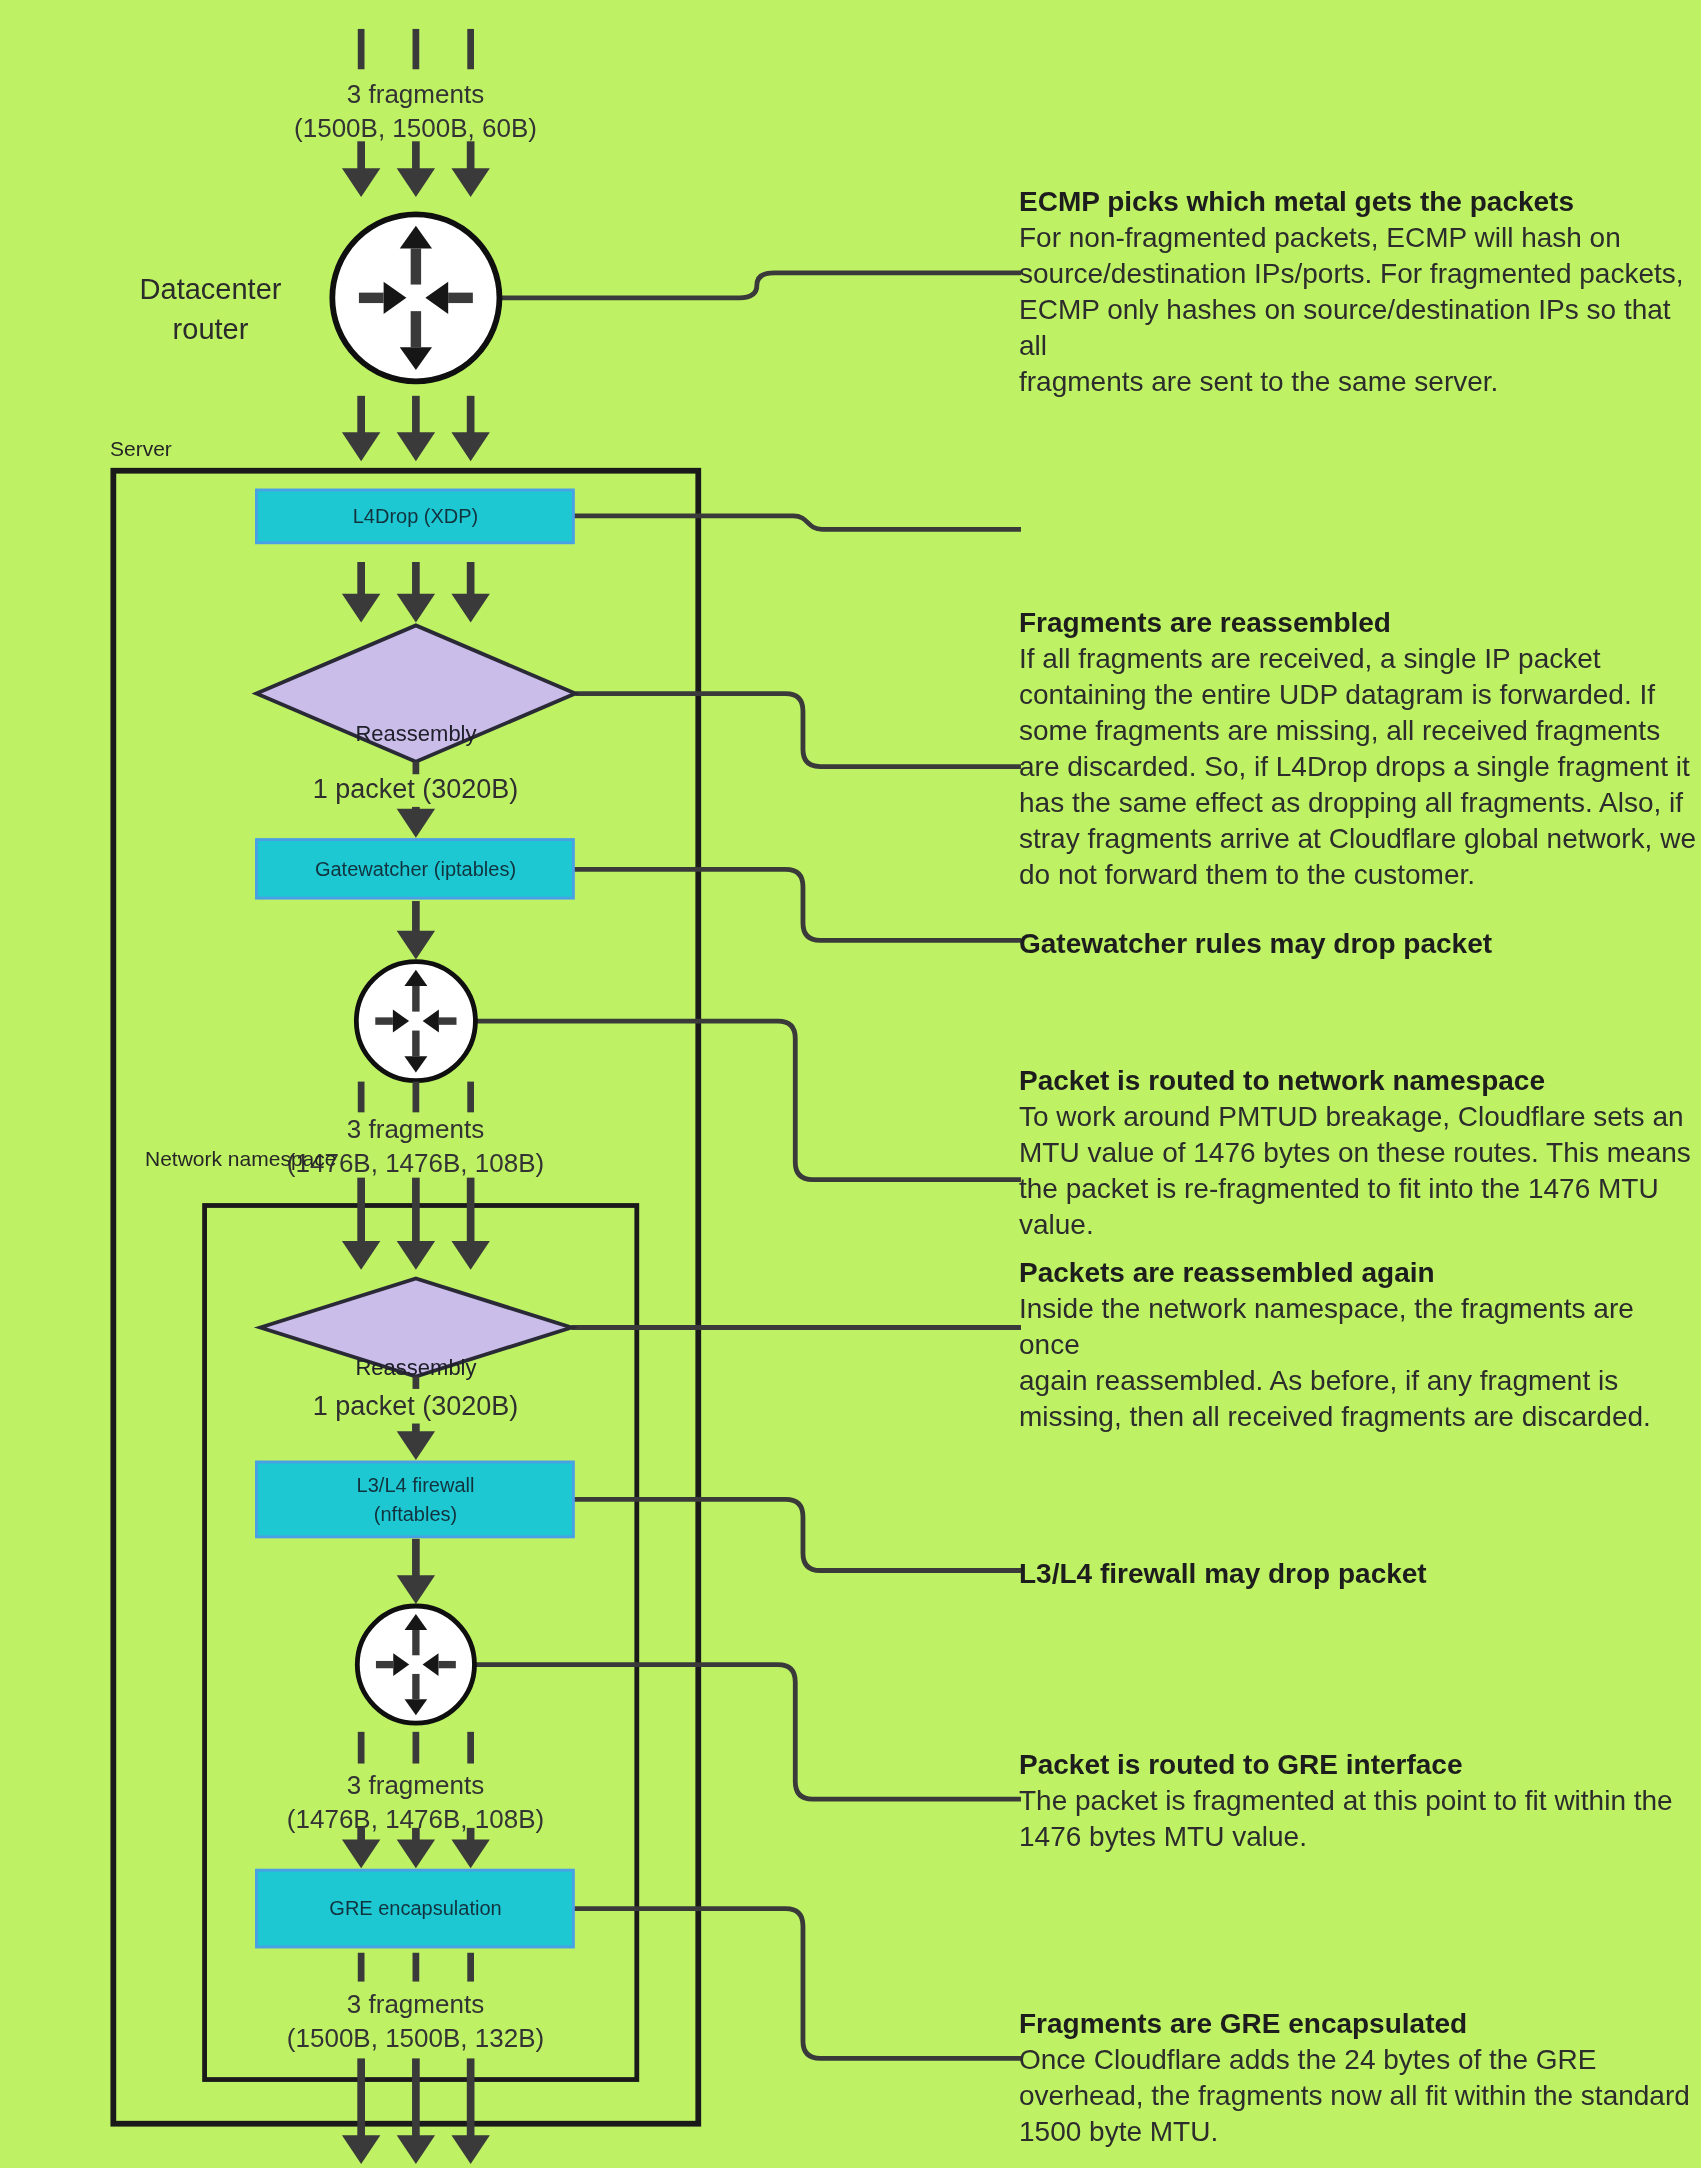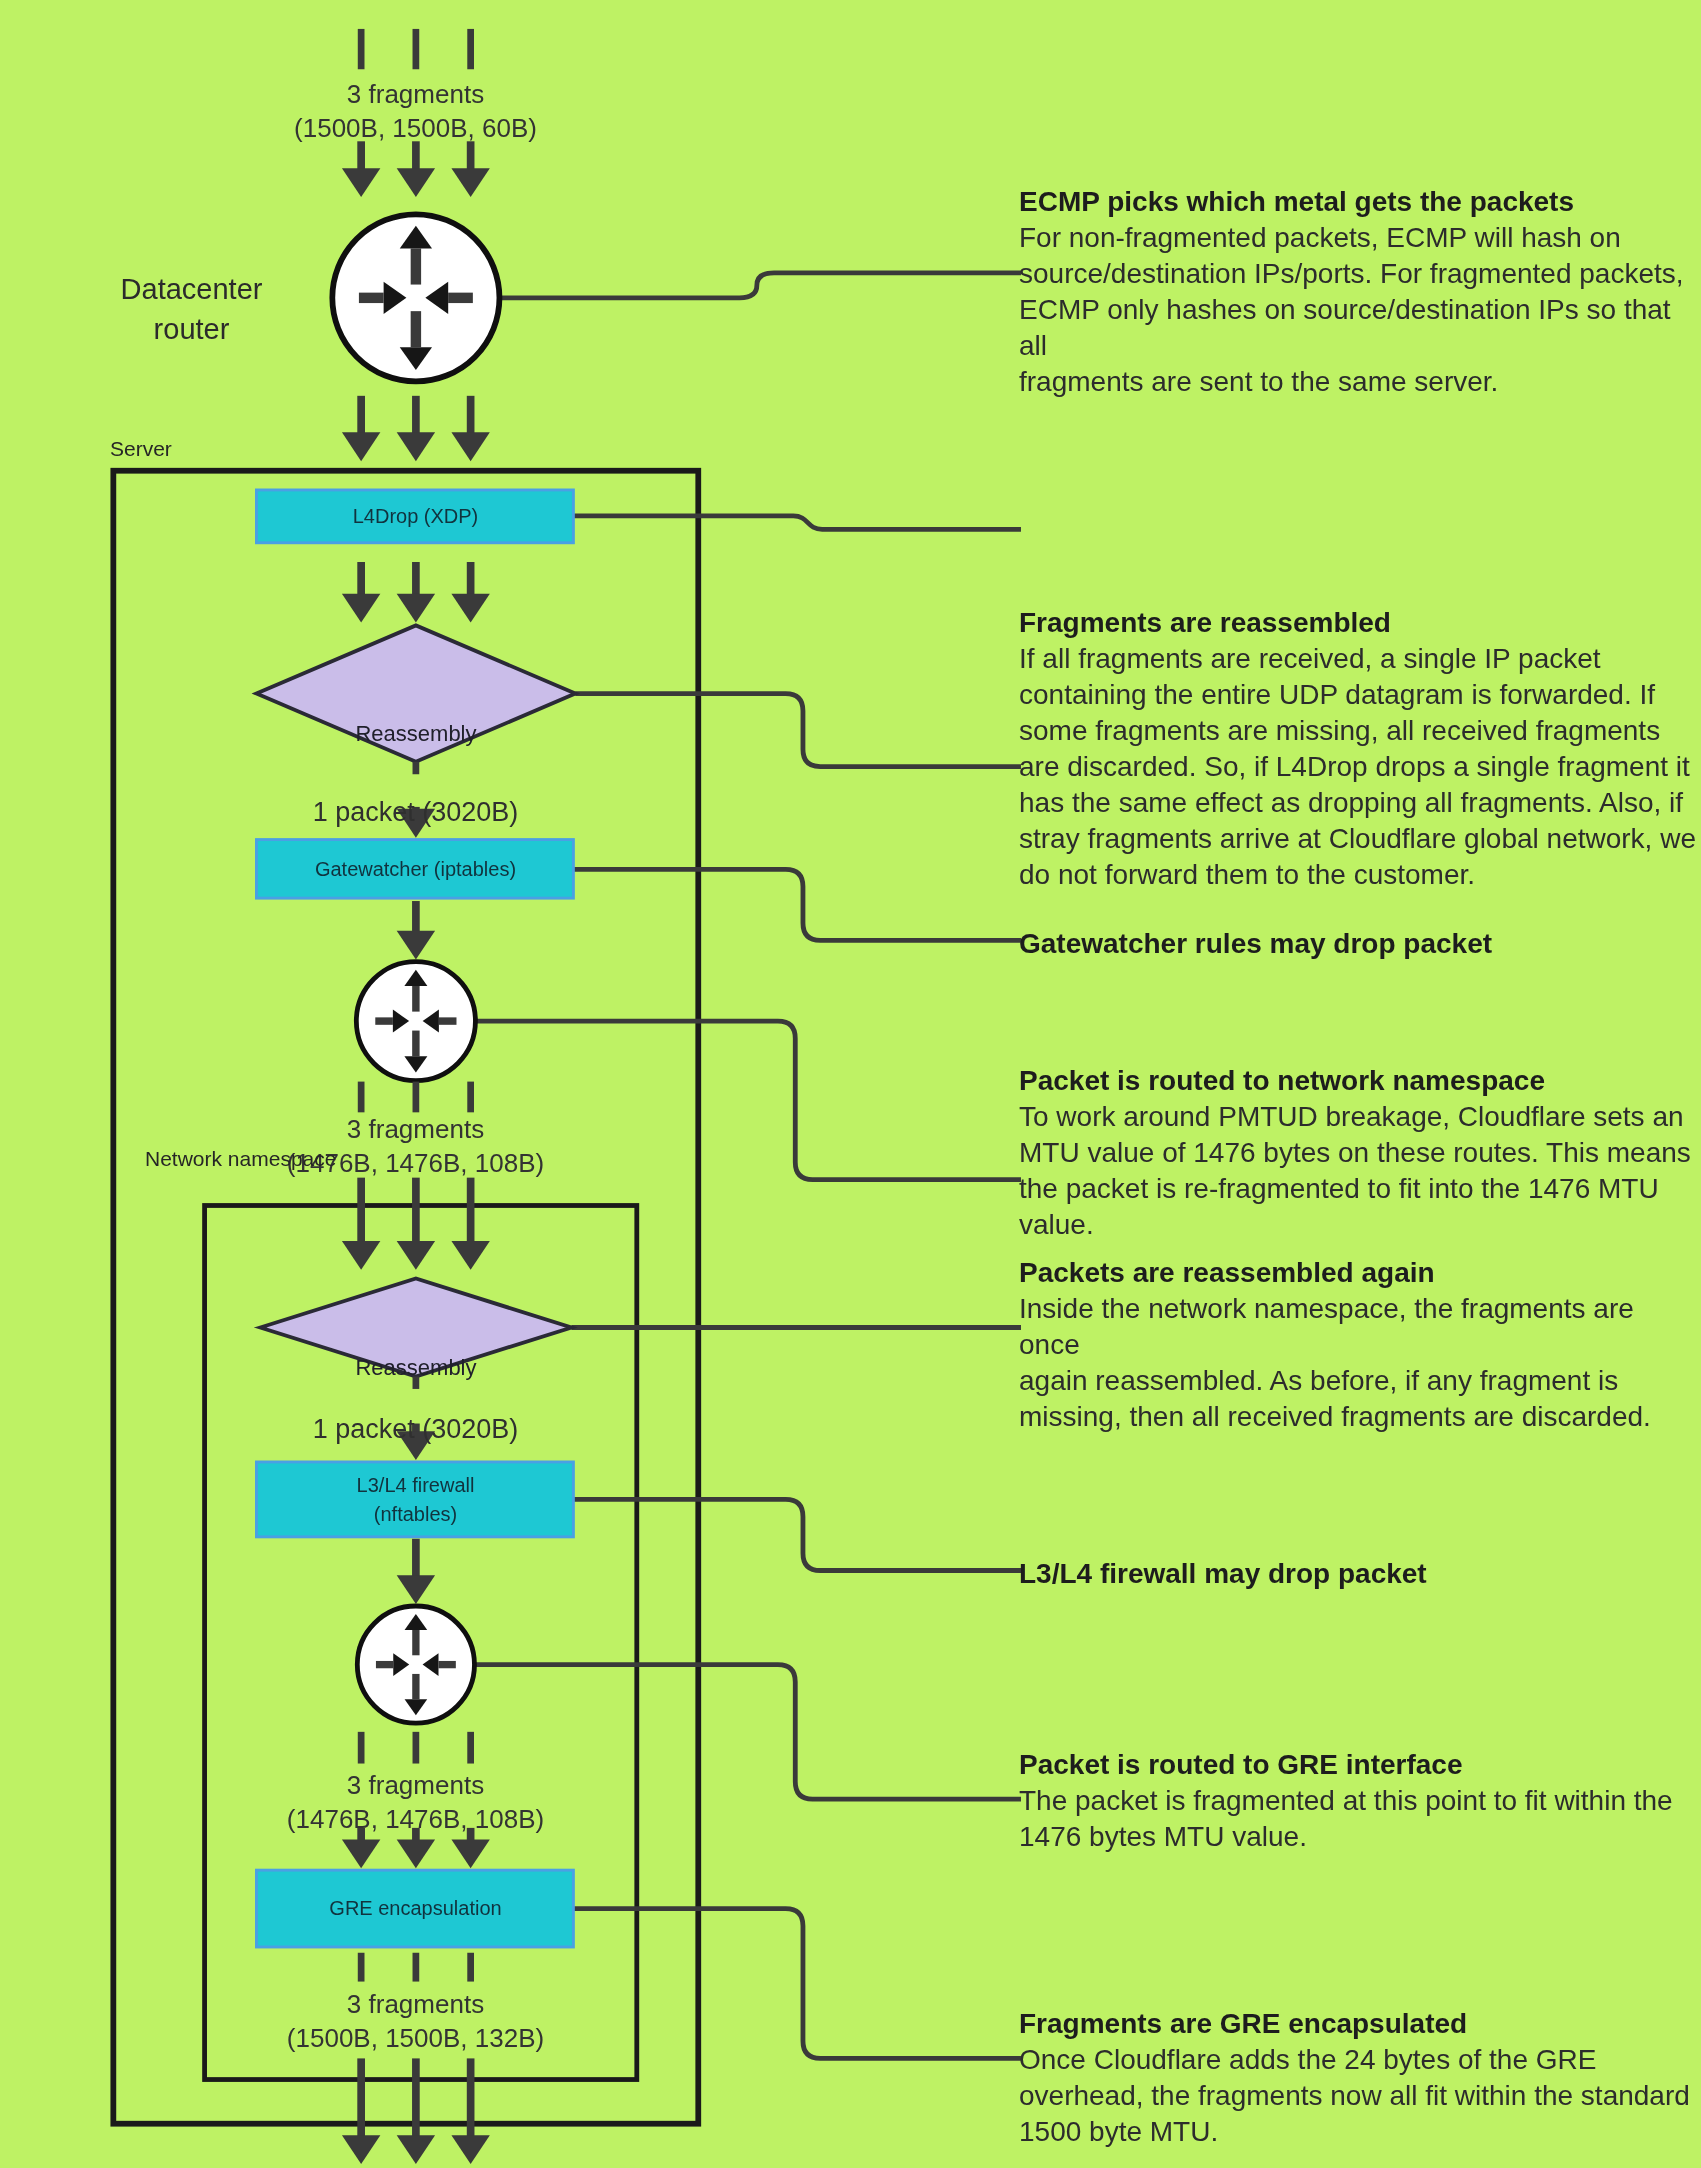--- a/index.html
+++ b/index.html
@@ -2,22 +2,22 @@
 <html><head>
 <meta charset="utf-8">
 <style>
   html,body{margin:0;padding:0;background:#ffffff;}
   .canvas{position:relative;width:1701px;height:2168px;background:#bef264;overflow:hidden;
           font-family:"Liberation Sans",sans-serif;}
   #diagram{position:absolute;left:0;top:0;width:1701px;height:2168px;}
   .lbl{position:absolute;color:#2f2f2f;}
   .pre{white-space:pre-line;}
   .frag{width:403px;left:214px;font-size:26px;line-height:34px;text-align:center;color:#333333;}
-  .packet{width:403px;left:214px;font-size:27px;text-align:center;color:#2f2f2f;margin-top:23px;}
-  .dcrouter{left:88px;top:269px;width:207px;font-size:29px;line-height:40px;text-align:center;color:#2b2b2b;}
+  .packet{width:403px;left:214px;font-size:27px;text-align:center;color:#2f2f2f;}
+  .dcrouter{left:107px;top:269px;width:207px;font-size:29px;line-height:40px;text-align:center;color:#2b2b2b;}
   .side{font-size:21px;color:#262626;}
   .nodelbl{position:absolute;display:flex;align-items:center;justify-content:center;
            font-size:20px;color:#11333e;text-align:center;line-height:29px;}
   .diamondlbl{position:absolute;display:flex;align-items:center;justify-content:center;
               font-size:22px;color:#20202b;margin-top:40px;}
   .ann{position:absolute;left:1019px;width:678px;font-size:28px;line-height:36px;color:#2c2c2c;}
   .ann-t{font-weight:bold;color:#1d1d1d;}
   .ann-b{white-space:pre-line;}
 </style>
 </head>

